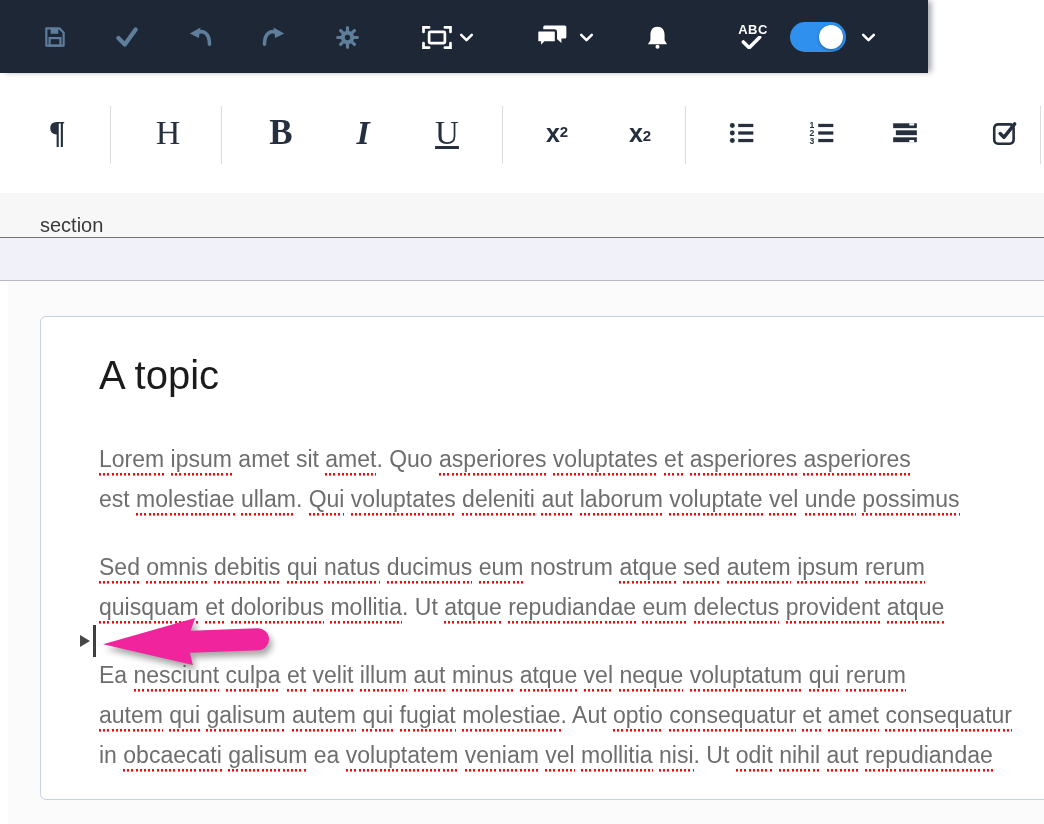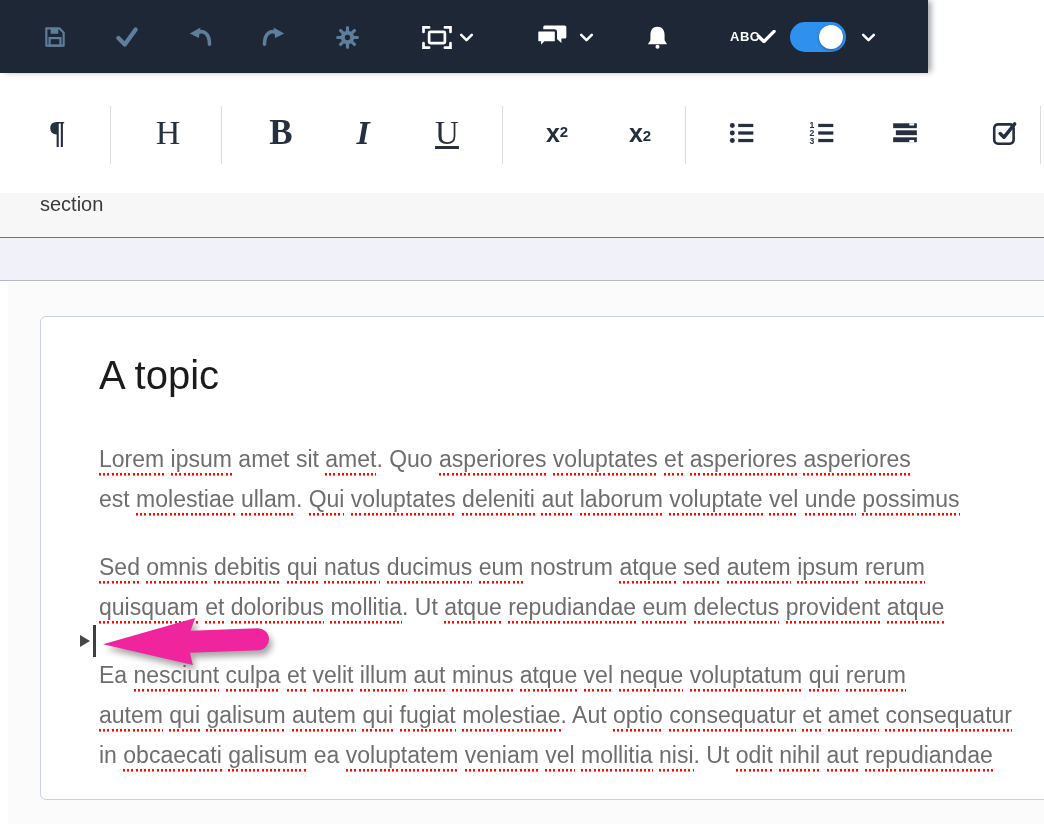--- a/index.html
+++ b/index.html
@@ -7,21 +7,21 @@
        font-family:"Liberation Sans","DejaVu Sans",sans-serif;}
   .stage{position:relative;width:1044px;height:824px;overflow:hidden;background:#fff;}
 
   
   .topbar{position:absolute;left:0;top:0;width:928px;height:73px;background:#1d2736;
           box-shadow:4px 0 6px -1px rgba(15,20,35,.4);z-index:5;}
   .tb-btn{position:absolute;top:15px;width:44px;height:44px;display:flex;
           align-items:center;justify-content:center;cursor:pointer;}
   .chev{position:absolute;top:27px;width:20px;height:20px;display:flex;
         align-items:center;justify-content:center;cursor:pointer;}
-  .abc{position:absolute;top:13px;width:46px;height:46px;display:flex;flex-direction:row;
+  .abc{position:absolute;top:13px;width:46px;height:46px;display:flex;flex-direction:column;
        align-items:center;justify-content:center;cursor:pointer;}
   .abc .abc-txt{color:#fff;font-size:13px;font-weight:bold;letter-spacing:.5px;line-height:13px;}
   .toggle{position:absolute;left:790px;top:22px;width:56px;height:30px;border-radius:15px;
           background:#2f90ee;cursor:pointer;}
   .toggle .knob{position:absolute;right:3px;top:3px;width:24px;height:24px;border-radius:50%;
                 background:#fff;box-shadow:0 1px 3px rgba(0,0,0,.35);}
   .edit-tab{position:absolute;left:928px;top:0;width:116px;height:73px;background:#fff;
             display:flex;align-items:center;justify-content:center;z-index:4;
             color:#1f2b3f;font-size:25px;letter-spacing:1px;cursor:pointer;}
 
@@ -36,21 +36,21 @@
   .f-h{font-size:34px;}
   .f-b{font-size:35px;font-weight:bold;}
   .f-i{font-size:34px;font-weight:bold;font-style:italic;}
   .f-u{font-size:33px;text-decoration:underline;}
   .xs{font-size:25px;font-weight:bold;}
   .xs sup{font-size:15px;position:relative;top:-2px;}
   .xs sub{font-size:15px;position:relative;bottom:-2px;}
 
   
   .crumb{position:absolute;left:0;top:193px;width:1044px;height:44px;background:#f7f7f8;
-         border-bottom:5px solid #737373;display:flex;align-items:flex-start;}
+         border-bottom:5px solid #737373;display:flex;align-items:flex-end;}
   .crumb span{margin-left:40px;font-size:20px;color:#3a3a3a;cursor:pointer;}
   .lavender{position:absolute;left:0;top:238px;width:1044px;height:42px;background:#f1f1fa;
             border-bottom:1px solid #babac6;}
 
   
   .content{position:absolute;left:8px;top:281px;width:1044px;height:543px;background:#fbfbfc;}
   .card{position:absolute;left:32px;top:35px;width:1380px;height:484px;background:#fff;
         border:1px solid #c9d0e6;border-radius:6px;box-sizing:border-box;
         padding:34px 0 0 58px;}
   .card h1{margin:0;font-size:40px;line-height:48px;font-weight:400;color:#1b1b1b;}

